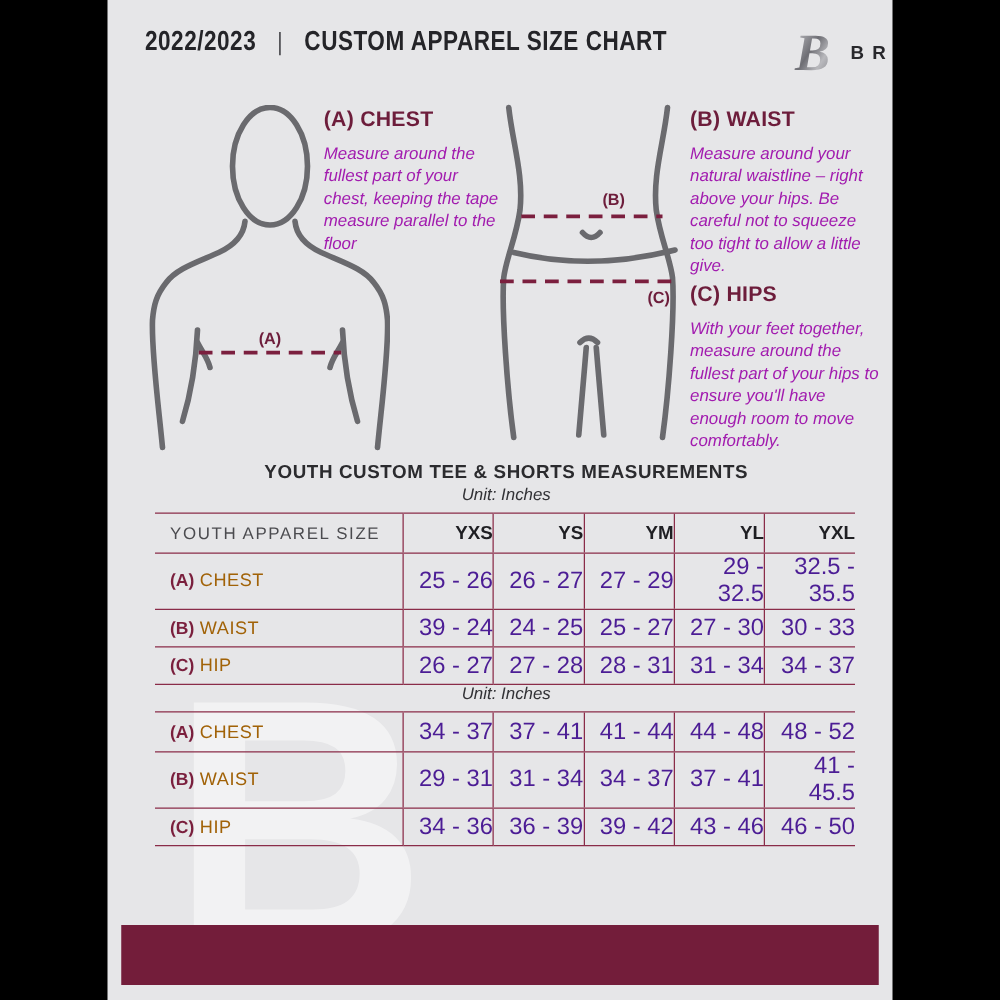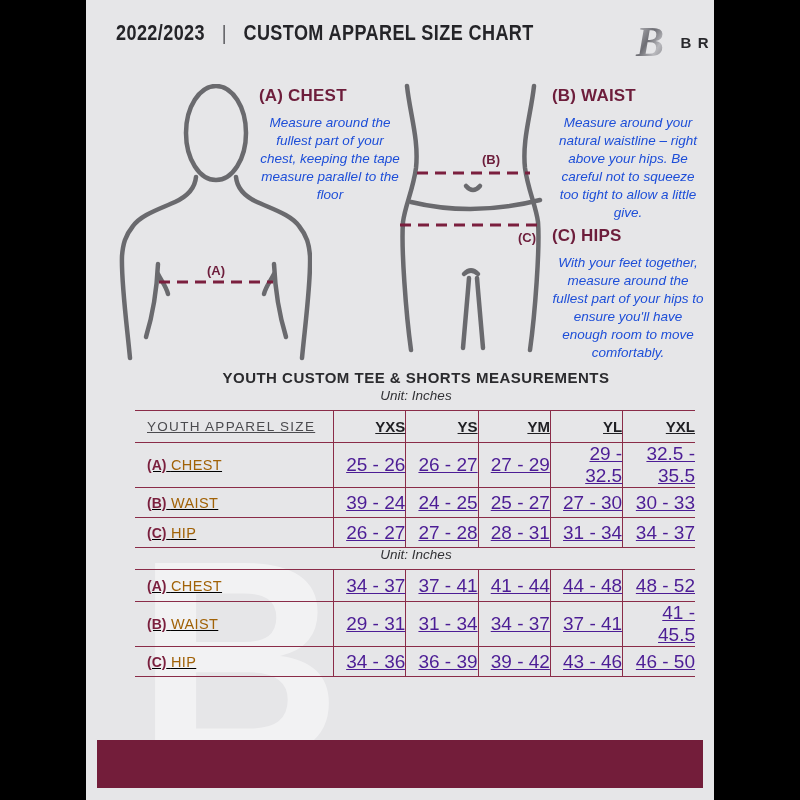--- a/index.html
+++ b/index.html
@@ -22,34 +22,34 @@
     white-space:nowrap; font-weight:bold; font-size:22px; color:#242428;
     letter-spacing:0.5px;
   }
   .hdr-divider { font-weight:normal; color:#4a4a4e; margin:0 14px; font-size:20px; }
   .logo-group { margin-left:auto; display:flex; align-items:center; gap:9px; }
   .brand-name { font-weight:bold; letter-spacing:6.5px; font-size:15px; color:#28282c; white-space:nowrap; }
   
   .fig { position:absolute; z-index:1; }
   .guide { position:absolute; z-index:2; }
   .guide h3 { margin:0 0 8px 0; font-size:17px; font-weight:bold; color:#6d1d3b; letter-spacing:0.2px; }
-  .guide p { margin:0; font-size:13.5px; font-style:italic; color:#1d4ed8; line-height:1.34;text-align:center; }
+  .guide p { margin:0; font-size:13.5px; font-style:italic; color:#a21caf; line-height:1.34; }
   .fig-stroke { fill:none; stroke:#6a6a6e; stroke-width:4.5; stroke-linecap:round; }
   .fig-dash  { fill:none; stroke:#7b1f3e; stroke-width:3; stroke-dasharray:11 7; }
   .fig-mark  { font-weight:bold; font-size:13px; fill:#6d1d3b; font-family:"Liberation Sans", sans-serif; }
   
-  .section { position:absolute; left:16px; width:100%; z-index:2; }
+  .section { position:absolute; left:5px; width:100%; z-index:2; }
   .sec-title { text-align:center; font-size:15px; font-weight:bold; color:#2b2b2e; letter-spacing:0.5px; }
   .sec-unit  { text-align:center; font-size:13.5px; font-style:italic; color:#323236; margin-top:2px; }
   .size-table { border-collapse:collapse; table-layout:fixed; width:560px; margin:7px 0 0 33px; }
   .size-table tr { height:30px; }
   .size-table tr:first-child { height:32px; }
   .size-table th, .size-table td {
     border-top:1.5px solid #8a2c48; border-bottom:1.5px solid #8a2c48;
-    padding:0; vertical-align:middle;text-decoration:underline;
+    padding:0; vertical-align:middle;
   }
   .size-table .size-col, .size-table .val { border-left:1.5px solid #8a2c48; text-align:right; }
   .size-table .label-col { width:186px; text-align:left; padding-left:12px; }
   .size-table th.label-col { font-weight:normal; font-size:13.5px; letter-spacing:1.3px; color:#4b4b4f; }
   .size-table th.size-col { font-size:15px; font-weight:bold; color:#1f1f23; }
   .size-table td.val { font-size:19px; color:#4c1d95; }
   .row-key { color:#7a1f3d; font-weight:bold; font-size:14px; }
   .row-label { color:#a16207; font-size:14.5px; letter-spacing:0.4px; }
   
   .watermark {

